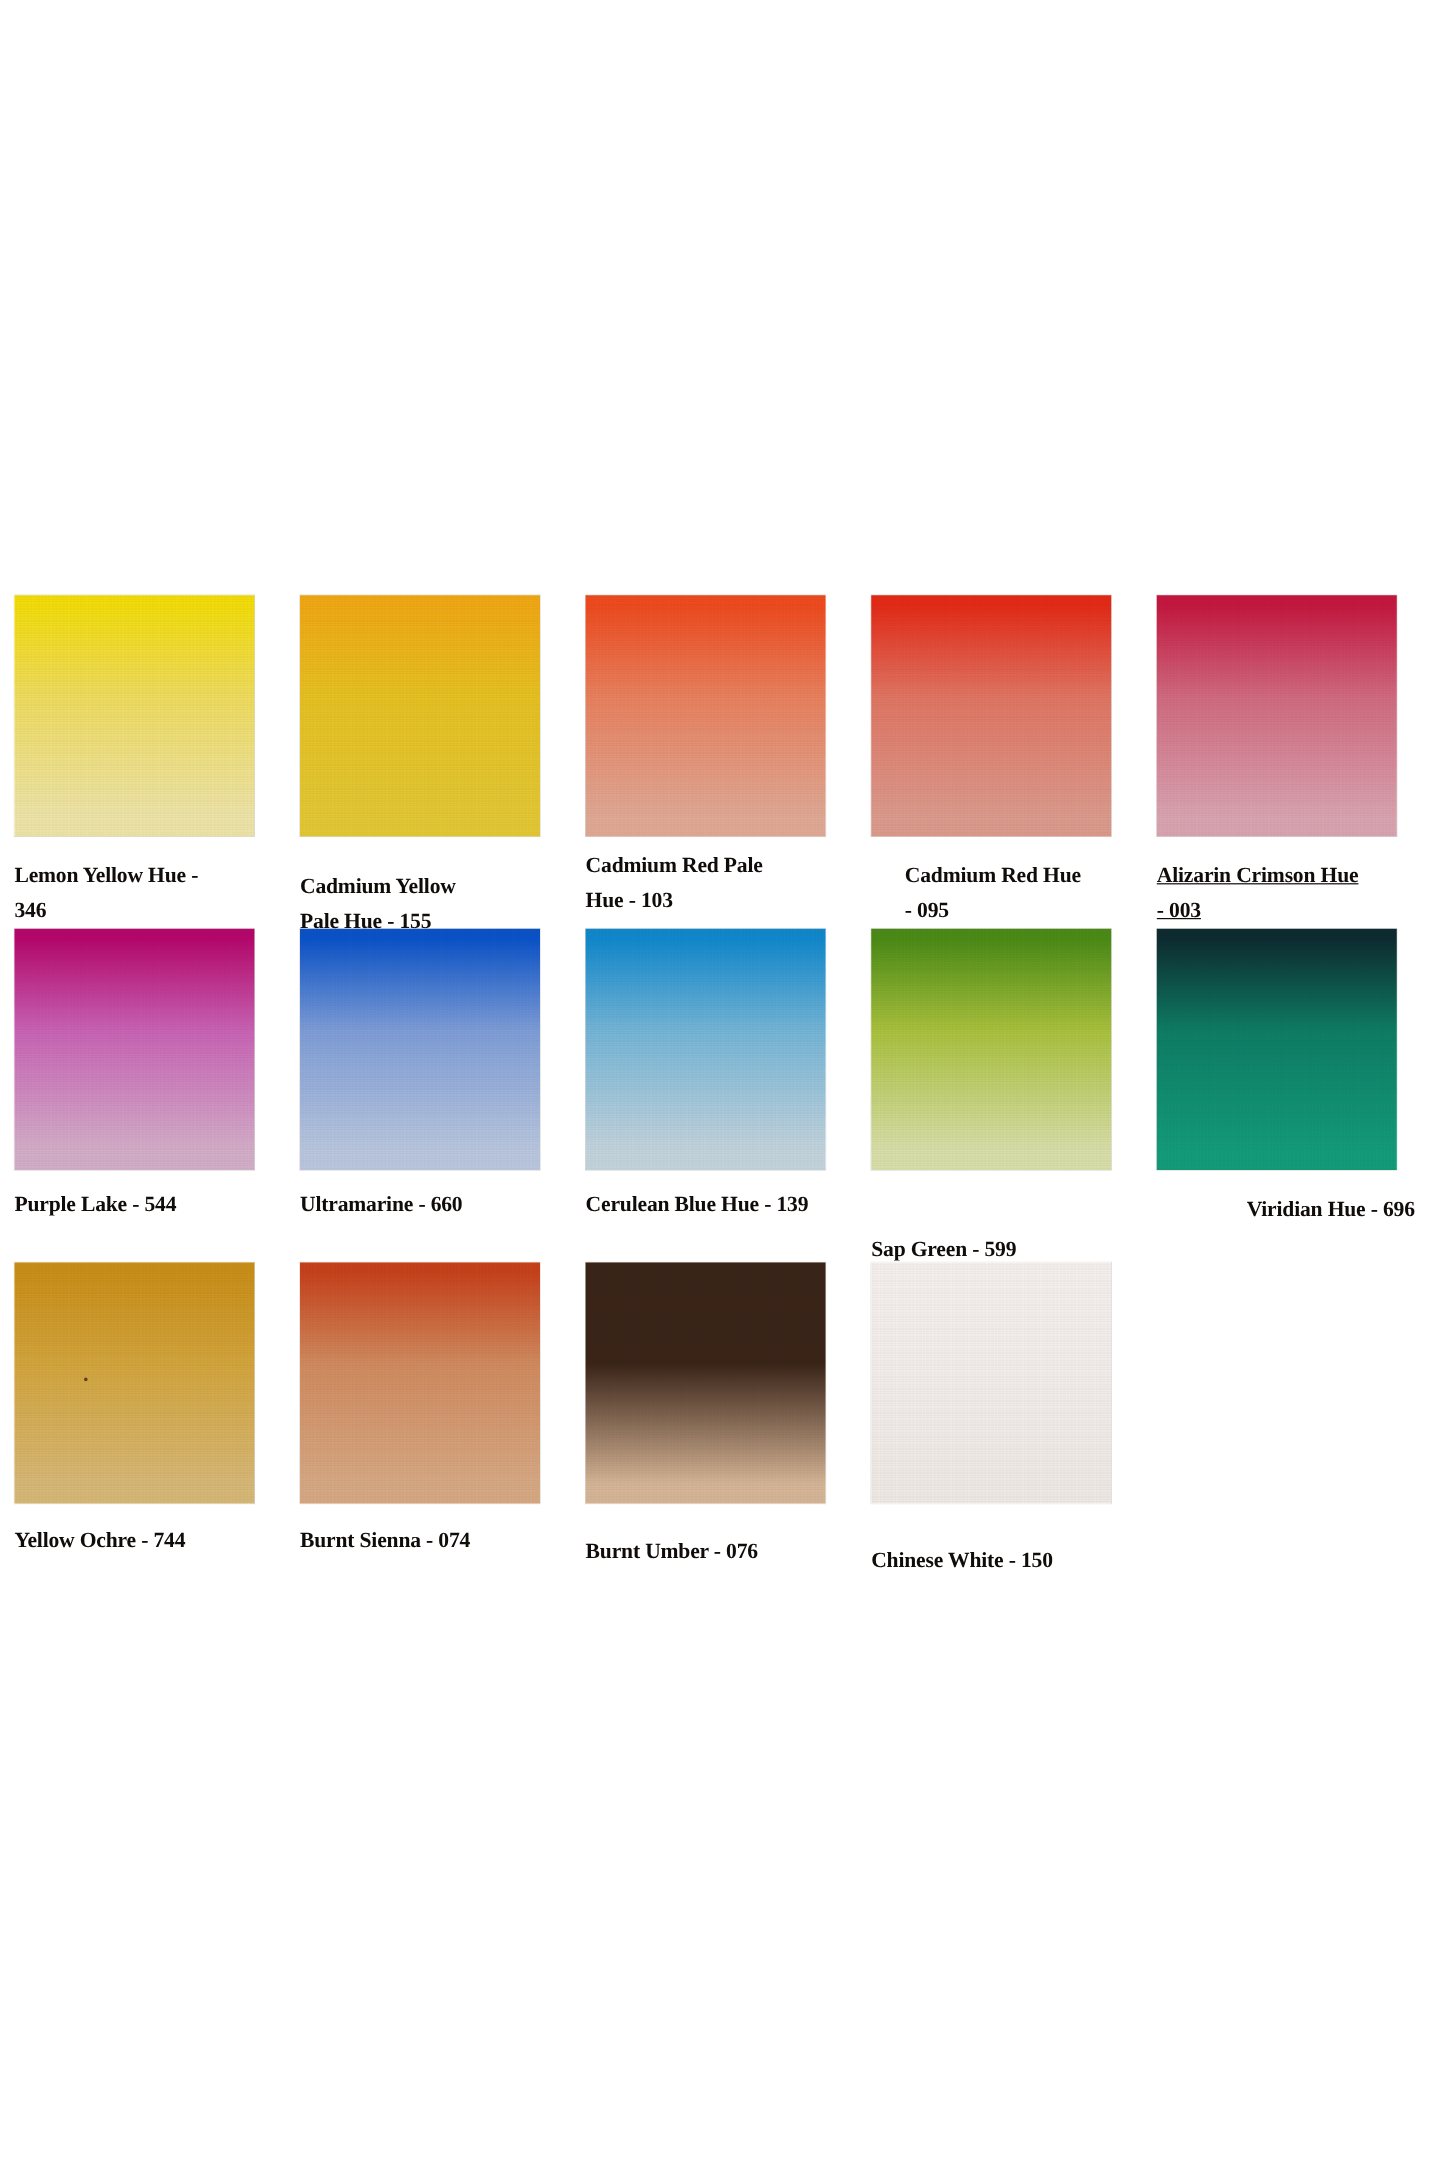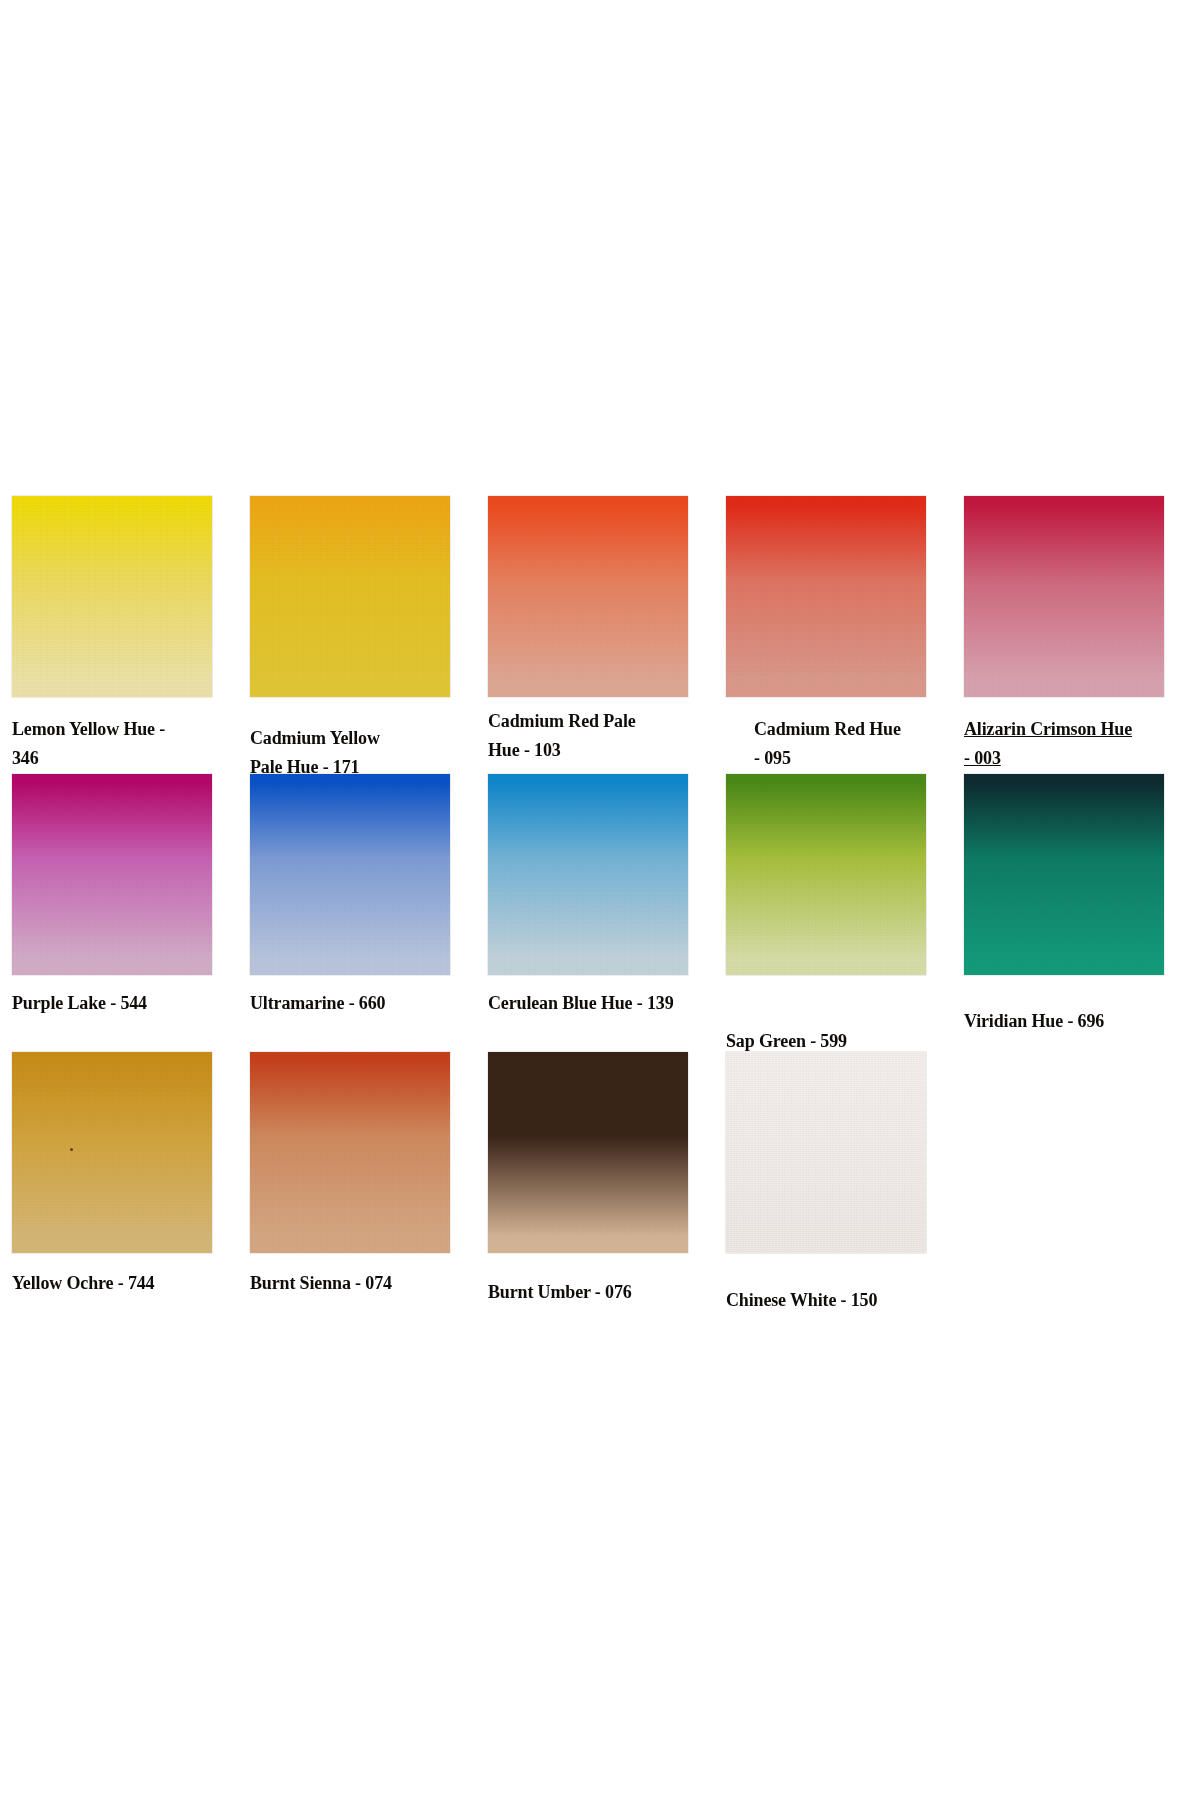--- a/index.html
+++ b/index.html
@@ -104,21 +104,21 @@
   <div class="swatch-grid">
       <div class="swatch-row" style="height: 278px;">
         <div class="swatch-cell" style="left: 0px; width: 200px;">
           <div class="swatch-chip" style="width: 200px; height: 201px; background: linear-gradient(rgb(242, 220, 11) 0%, rgb(242, 220, 11) 4%, rgb(238, 219, 94) 42%, rgb(237, 227, 168) 92%, rgb(237, 227, 168) 100%);"></div>
           <div class="swatch-label" style="top: 219px;">Lemon Yellow Hue -
 346</div>
         </div>
         <div class="swatch-cell" style="left: 238px; width: 200px;">
           <div class="swatch-chip" style="width: 200px; height: 201px; background: linear-gradient(rgb(239, 168, 20) 0%, rgb(239, 168, 20) 4%, rgb(230, 192, 34) 42%, rgb(226, 199, 52) 92%, rgb(226, 199, 52) 100%);"></div>
           <div class="swatch-label" style="top: 228px;">Cadmium Yellow
-Pale Hue - 171</div>
+Pale Hue - 155</div>
         </div>
         <div class="swatch-cell" style="left: 476px; width: 200px;">
           <div class="swatch-chip" style="width: 200px; height: 201px; background: linear-gradient(rgb(238, 74, 30) 0%, rgb(238, 74, 30) 4%, rgb(232, 128, 93) 42%, rgb(223, 168, 148) 92%, rgb(223, 168, 148) 100%);"></div>
           <div class="swatch-label" style="top: 211px;">Cadmium Red Pale
 Hue - 103</div>
         </div>
         <div class="swatch-cell" style="left: 714px; width: 200px;">
           <div class="swatch-chip" style="width: 200px; height: 201px; background: linear-gradient(rgb(227, 42, 22) 0%, rgb(227, 42, 22) 4%, rgb(224, 116, 98) 42%, rgb(219, 154, 140) 92%, rgb(219, 154, 140) 100%);"></div>
           <div class="swatch-label" style="top: 219px; margin-left: 28px;">Cadmium Red Hue
 - 095</div>
@@ -141,21 +141,21 @@
         <div class="swatch-cell" style="left: 476px; width: 200px;">
           <div class="swatch-chip" style="width: 200px; height: 201px; background: linear-gradient(rgb(16, 136, 204) 0%, rgb(16, 136, 204) 4%, rgb(115, 180, 214) 42%, rgb(195, 211, 220) 92%, rgb(195, 211, 220) 100%);"></div>
           <div class="swatch-label" style="top: 215px;">Cerulean Blue Hue - 139</div>
         </div>
         <div class="swatch-cell" style="left: 714px; width: 200px;">
           <div class="swatch-chip" style="width: 200px; height: 201px; background: linear-gradient(rgb(74, 138, 22) 0%, rgb(74, 138, 22) 4%, rgb(168, 192, 60) 42%, rgb(216, 222, 168) 92%, rgb(216, 222, 168) 100%);"></div>
           <div class="swatch-label" style="top: 225px; margin-top: 28px;">Sap Green - 599</div>
         </div>
         <div class="swatch-cell" style="left: 952px; width: 200px;">
           <div class="swatch-chip" style="width: 200px; height: 201px; background: linear-gradient(rgb(13, 43, 48) 0%, rgb(13, 43, 48) 4%, rgb(14, 124, 100) 42%, rgb(19, 155, 122) 92%, rgb(19, 155, 122) 100%);"></div>
-          <div class="swatch-label" style="top: 233px;">Viridian Hue - 696</div>
+          <div class="swatch-label" style="top: 219px; text-align: right;">Viridian Hue - 696</div>
         </div>
       </div>
       <div class="swatch-row" style="height: 278px; padding-left: 44px;">
         <div class="swatch-cell" style="left: 0px; width: 200px;">
           <div class="swatch-chip" style="width: 200px; height: 201px; background: linear-gradient(rgb(201, 142, 24) 0%, rgb(201, 142, 24) 4%, rgb(210, 164, 60) 42%, rgb(214, 183, 118) 92%, rgb(214, 183, 118) 100%);">
             <span class="swatch-speck" style="left: 58px; top: 96px;"></span>
           </div>
           <div class="swatch-label" style="top: 217px;">Yellow Ochre - 744</div>
         </div>
         <div class="swatch-cell" style="left: 238px; width: 180px;">

